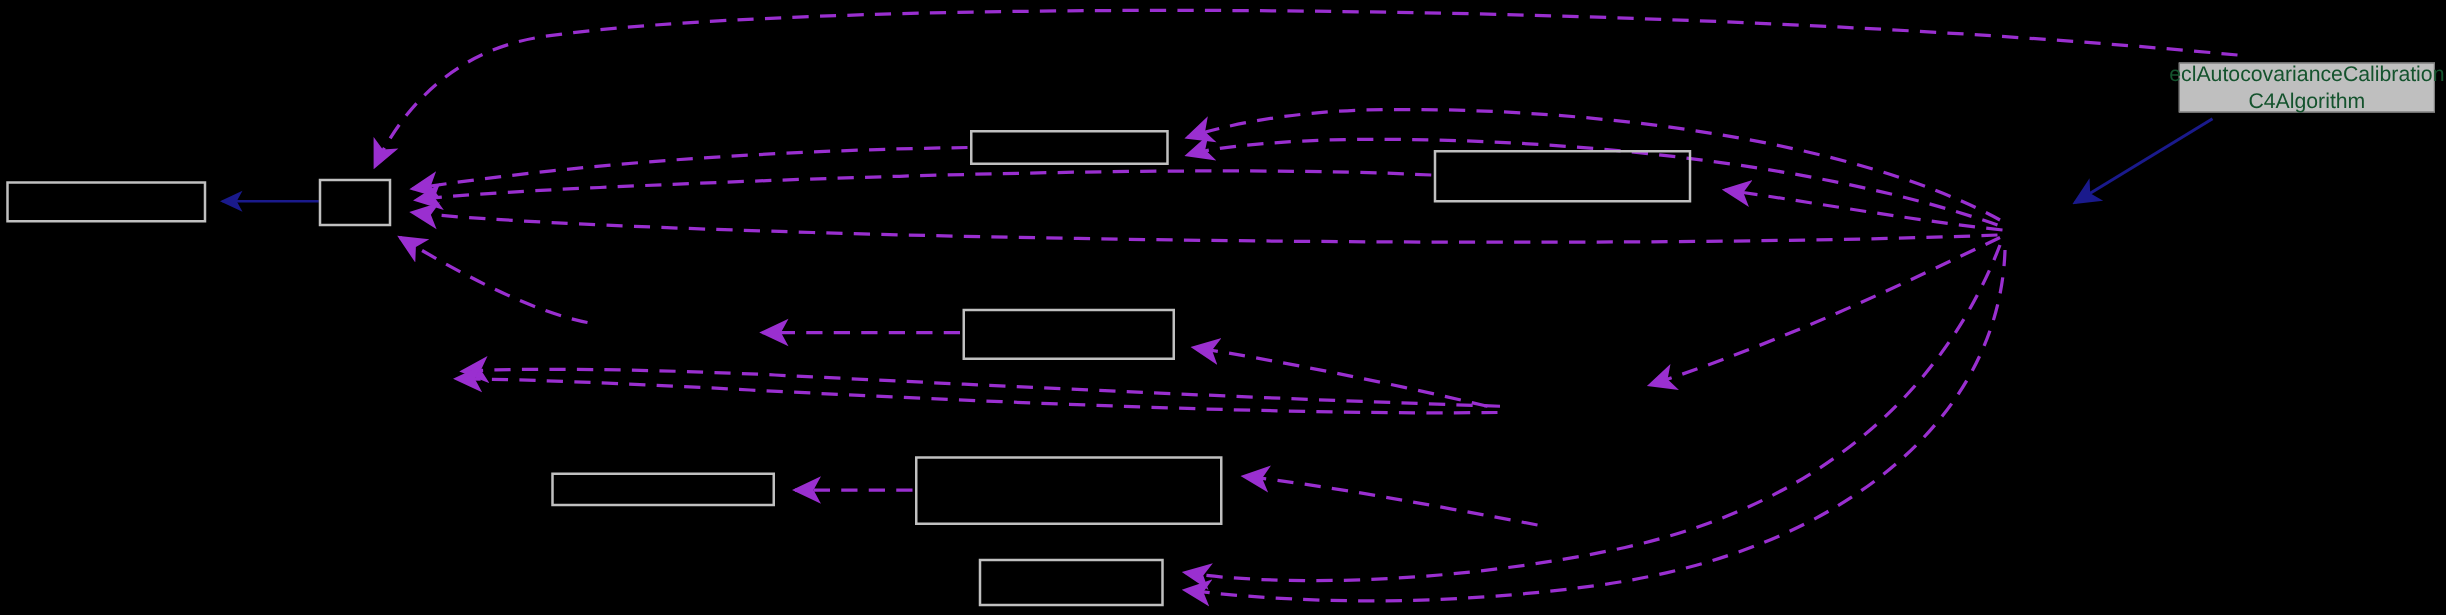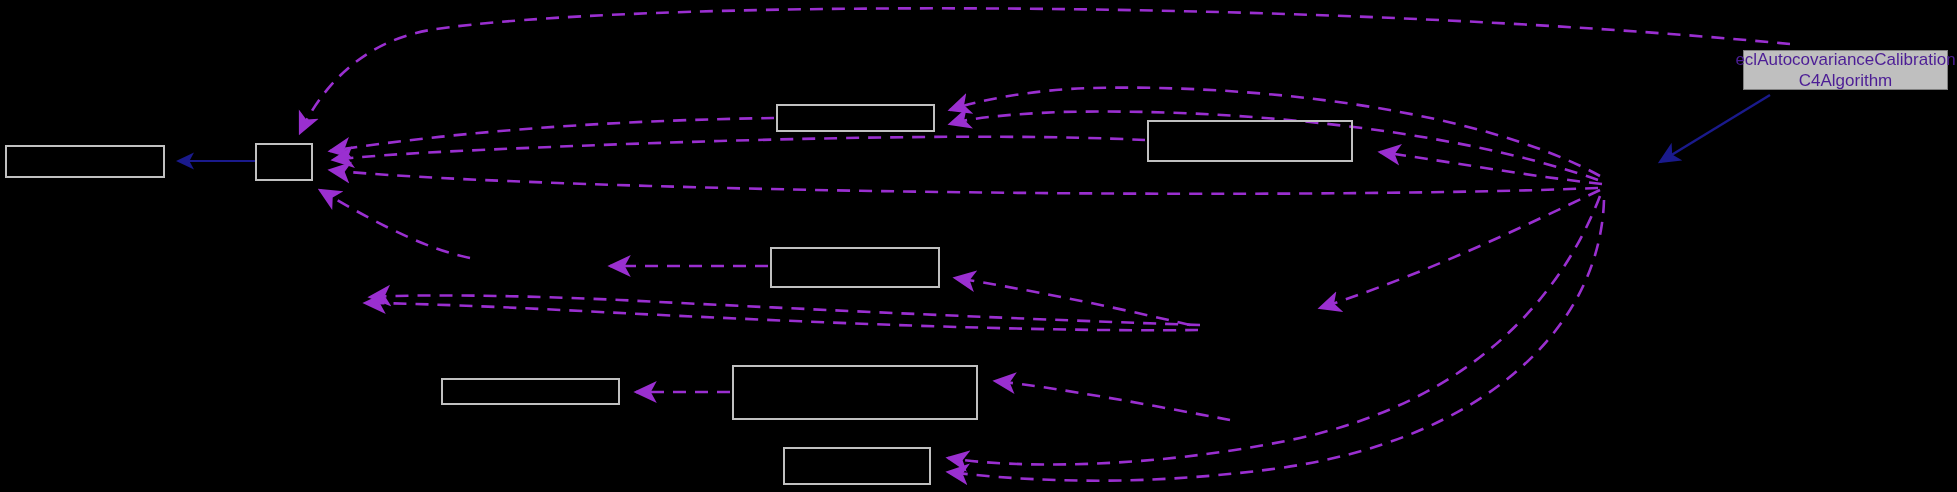--- a/index.html
+++ b/index.html
@@ -33,21 +33,21 @@
     justify-content: center;
     text-align: center;
     color: #000000;
     font-size: 11px;
     line-height: 1.15;
     z-index: 3;
   }
   .node-box.filled {
     background: #bfbfbf;
     border: 1px solid #808080;
-    color: #4c1d95;
+    color: #14532d;
     font-size: 17px;
     line-height: 1.25;
     padding: 2px 4px;
   }
   .node-label {
     white-space: pre-line;
     pointer-events: none;
   }
 </style>
 </head>

